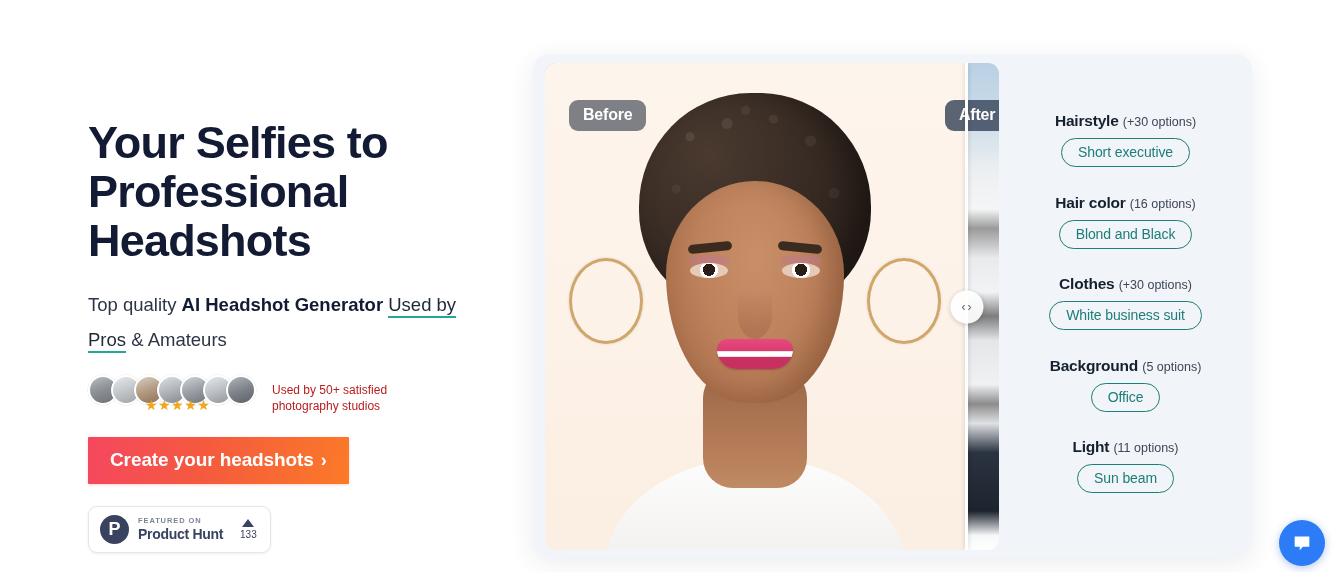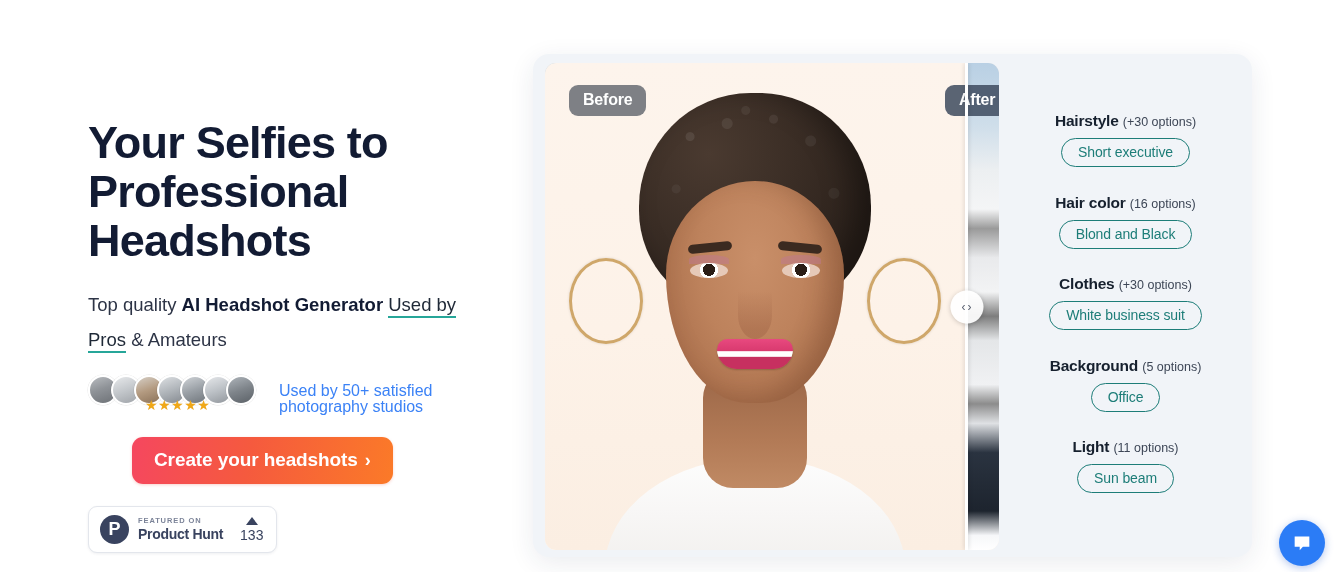--- a/index.html
+++ b/index.html
@@ -60,45 +60,44 @@
   .stars {
     position: absolute;
     left: 57px; top: 23px;
     font-size: 14px;
     letter-spacing: 0.5px;
     color: #f0a818;
     line-height: 14px;
     text-shadow: 0 0 1px rgba(0,0,0,0.08);
   }
   .social-text {
-    margin-left: 28px;
-    font-size: 16px;
+    margin-left: 21px;
+    font-size: 12px;
     line-height: 15.5px;
-    color: #3b82f6;
+    color: #b91c1c;
     padding-top: 8px;
   }
 
   
   .cta {
     display: inline-flex;
     align-items: center;
     gap: 7px;
     margin-top: 23px;
     padding: 12px 22px 13px 22px;
     border: none;
-    border-radius: 11px;
+    border-radius: 1px;
     background: linear-gradient(100deg, #f5475f 0%, #f55a3e 45%, #fb7a28 100%);
     color: #fff;
     font-size: 19px;
     font-weight: 700;
     font-family: "Liberation Sans", sans-serif;
     cursor: pointer;
     letter-spacing: -0.1px;
     box-shadow: 0 1px 3px rgba(230,80,60,0.25);
-    margin-left: 44px;
   }
   .cta .chev { font-size: 18px; font-weight: 600; }
 
   
   .ph-badge {
     display: inline-flex;
     align-items: center;
     margin-top: 22px;
     background: #fff;
     border: 1px solid #e3e6ec;
@@ -123,21 +122,21 @@
     color: #7b8398; display: block; margin-bottom: 2px;
   }
   .ph-name { font-size: 14px; font-weight: 700; color: #39435f; letter-spacing: -0.3px; }
   .ph-vote { text-align: center; margin-left: 8px; }
   .ph-tri {
     width: 0; height: 0; margin: 0 auto 2px auto;
     border-left: 6px solid transparent;
     border-right: 6px solid transparent;
     border-bottom: 8px solid #39435f;
   }
-  .ph-count { font-size: 14px; color: #39435f; font-weight: 400; display:block; }
+  .ph-count { font-size: 10px; color: #39435f; font-weight: 400; display:block; }
 
   
   .card {
     position: absolute;
     left: 533px; top: 54px;
     width: 719px; height: 503px;
     background: #f1f4f8;
     border-radius: 16px;
     box-shadow: 0 6px 26px rgba(30,45,80,0.09);
     overflow: hidden;
@@ -266,21 +265,21 @@
     box-shadow: 0 1px 5px rgba(0,0,0,0.2);
     display: flex; align-items: center; justify-content: center;
     gap: 2px;
     cursor: ew-resize;
     font-size: 12px; color: #5a6170;
   }
 
   
   .badge {
     position: absolute;
-    top: 22px;
+    top: 37px;
     padding: 6px 14px 7px 14px;
     border-radius: 9px;
     color: #fff;
     font-size: 16px;
     font-weight: 700;
     letter-spacing: -0.2px;
     white-space: nowrap;
     text-align: right;
   }
   .badge-before { left: 24px; background: rgba(108,111,118,0.88); }

